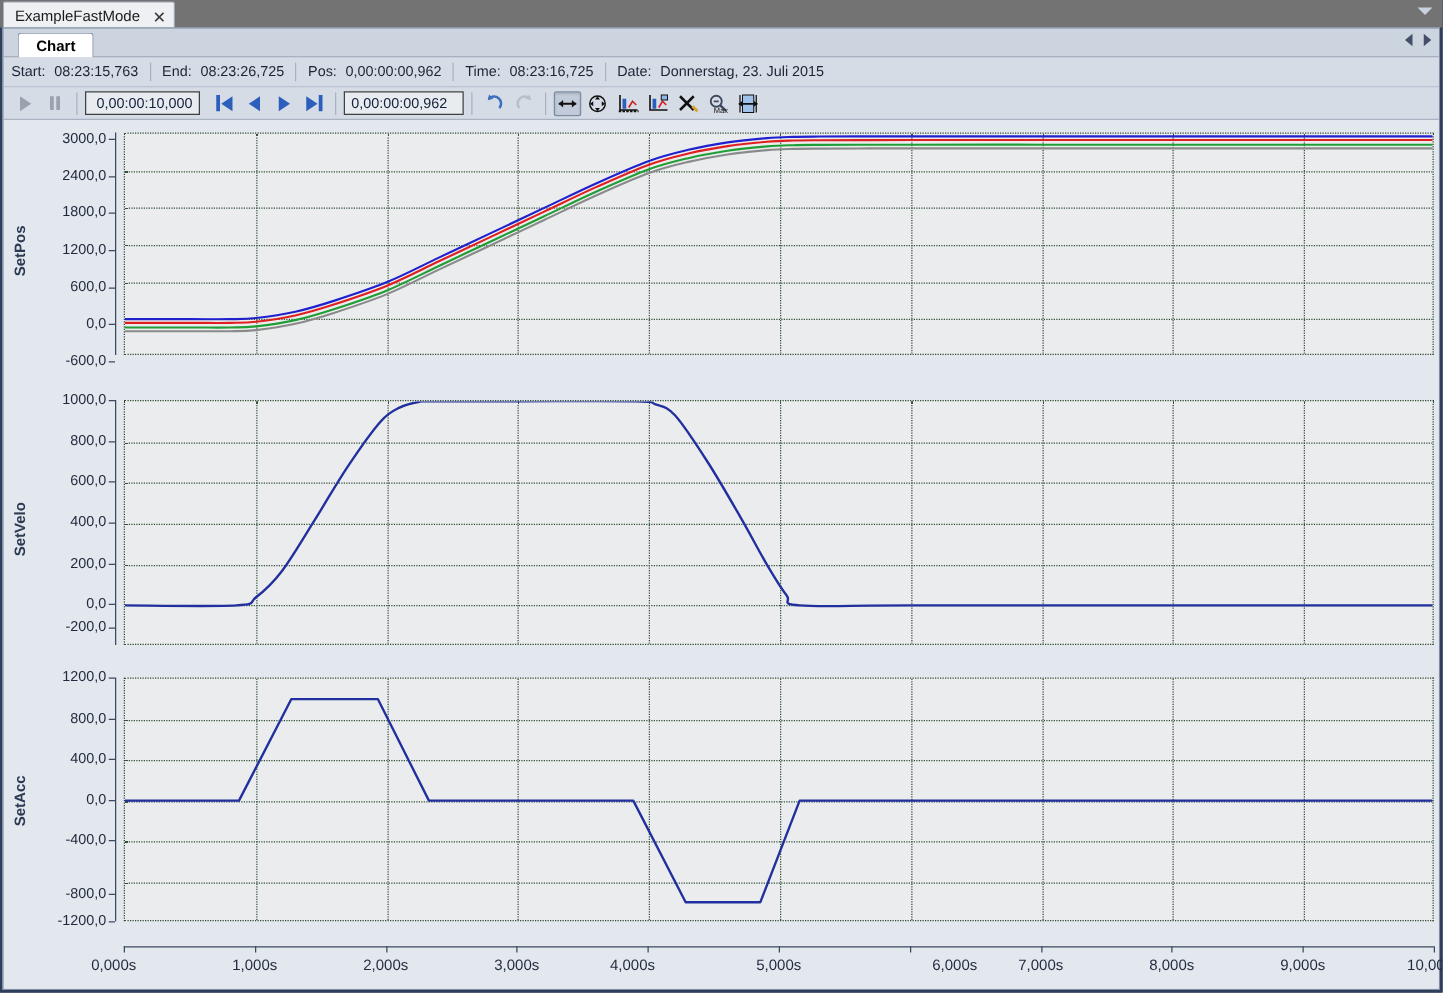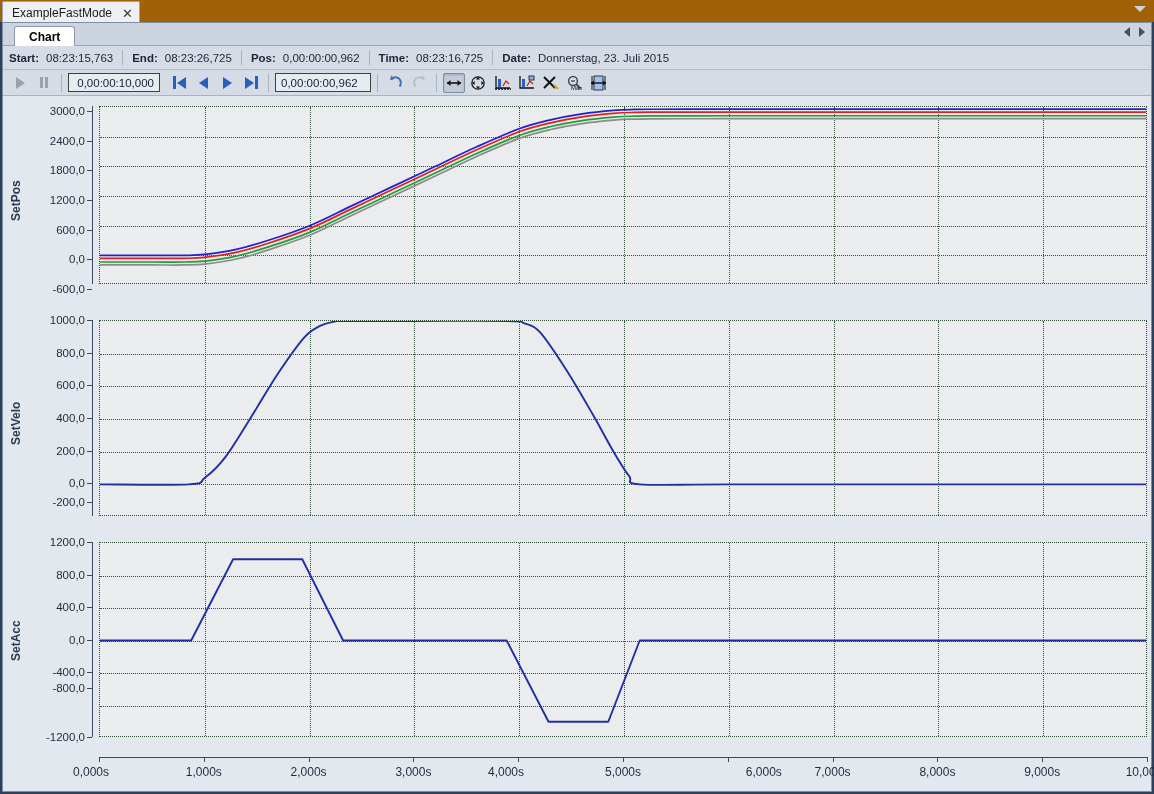--- a/index.html
+++ b/index.html
@@ -11,21 +11,21 @@
   #app {
     position: relative;
     width: 1154px; height: 794px;
     background: #2e3f5b;
     overflow: hidden;
   }
 
   
   .titlebar {
     position: absolute; left: 0; top: 0; width: 1154px; height: 22px;
-    background: #a16207;
+    background: #737373;
   }
   .doctab {
     position: absolute; left: 2px; top: 1px;
     height: 21px;
     padding: 2px 6px 0 9px;
     background: #eff0f3;
     border: 1px solid #9aa5b5;
     border-bottom: none;
     border-radius: 2px 2px 0 0;
     display: flex; align-items: center; gap: 10px;
@@ -82,21 +82,21 @@
     position: relative;
     height: 24px;
     background: #d6dce6;
     border-bottom: 1px solid #b3bccb;
     display: flex; align-items: center;
     padding-left: 6px;
     font-size: 11.5px; color: #1b2535;
     white-space: nowrap;
   }
   .infoitem { display: flex; align-items: baseline; }
-  .infolabel { font-weight: bold; color: #1b2535; }
+  .infolabel { font-weight: normal; color: #1b2535; }
   .infoval { margin-left: 7px; color: #1b2535; }
   .vsep {
     display: inline-block;
     width: 1px; height: 15px;
     background: #a8b2c2;
     margin: 0 9px;
   }
 
   
   .toolbar {
@@ -437,21 +437,21 @@
       </div>
 
       <div class="chartrow" style="height:220px;">
         <div class="ylabel" style="top:60px;height:90px;">SetAcc</div>
         <div class="yticks" id="yt2" style="top:0;height:220px;">
             <div class="ytick" style="top: 6px;">1200,0</div>
             <div class="ytick" style="top: 38.5px;">800,0</div>
             <div class="ytick" style="top: 71px;">400,0</div>
             <div class="ytick" style="top: 103.5px;">0,0</div>
             <div class="ytick" style="top: 136px;">-400,0</div>
-            <div class="ytick" style="top: 152px;">-800,0</div>
+            <div class="ytick" style="top: 179px;">-800,0</div>
             <div class="ytick" style="top: 201px;">-1200,0</div>
           </div>
         <div class="yaxisline" style="left:89px;top:6px;height:195px;"></div>
         <div class="plot" id="plot2" style="left:96px;top:6px;width:1048px;height:195px;">
             <div class="gl-h" style="top: 32.5px;"></div>
             <div class="gl-h" style="top: 65px;"></div>
             <div class="gl-h" style="top: 97.5px;"></div>
             <div class="gl-h" style="top: 130px;"></div>
             <div class="gl-h" style="top: 162.5px;"></div>
             <div class="gl-v" style="left: 104.8px;"></div>

